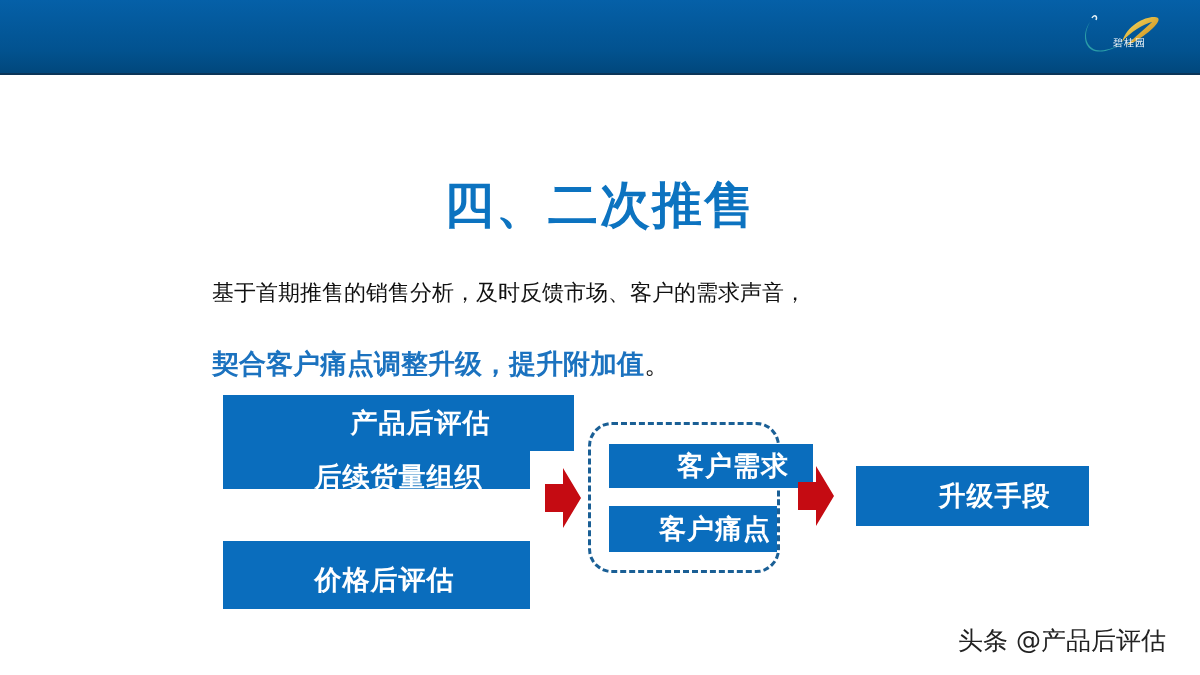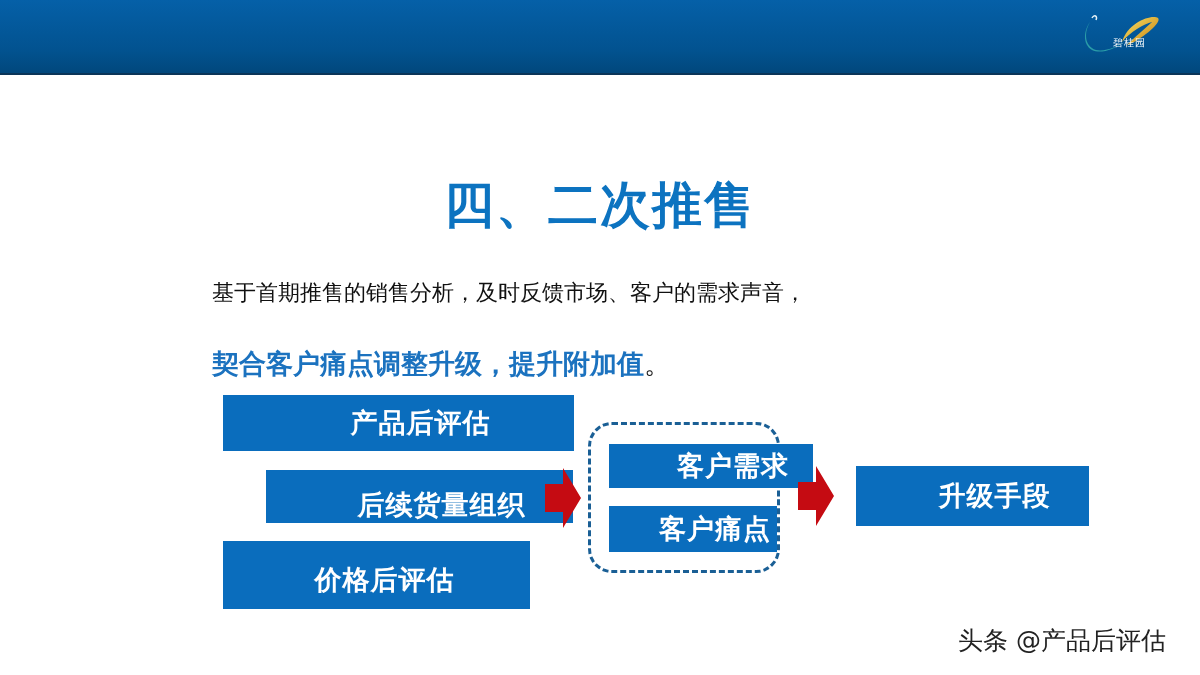--- a/index.html
+++ b/index.html
@@ -34,21 +34,21 @@
 </svg>
 <div class="logo-text">碧桂园</div>
 
 <div class="title">四、二次推售</div>
 <div class="line1">基于首期推售的销售分析，及时反馈市场、客户的需求声音，</div>
 <div class="line2"><span>契合客户痛点调整升级，提升附加值</span><span class="end">。</span></div>
 
 <div class="box" style="left:223px;top:395px;width:307px;height:56px;">
     <span>产品后评估</span>
   </div>
-<div class="box" style="left:223px;top:470px;width:307px;height:53px;padding-top:16px;box-sizing:border-box;margin-left:43px;">
+<div class="box" style="left:223px;top:448px;width:307px;height:41px;padding-top:16px;box-sizing:border-box;">
     <span>后续货量组织</span>
   </div>
 <div class="box" style="left:223px;top:541px;width:307px;height:68px;padding-top:10px;padding-right:28px;box-sizing:border-box;">
     <span>价格后评估</span>
   </div>
 
 <svg class="arrow" style="left:545px;top:468px;" width="36" height="60" viewBox="0 0 36 60">
   <polygon points="0,16 18,16 18,0 36,30 18,60 18,44 0,44" fill="#c50b12"></polygon>
 </svg>
 

